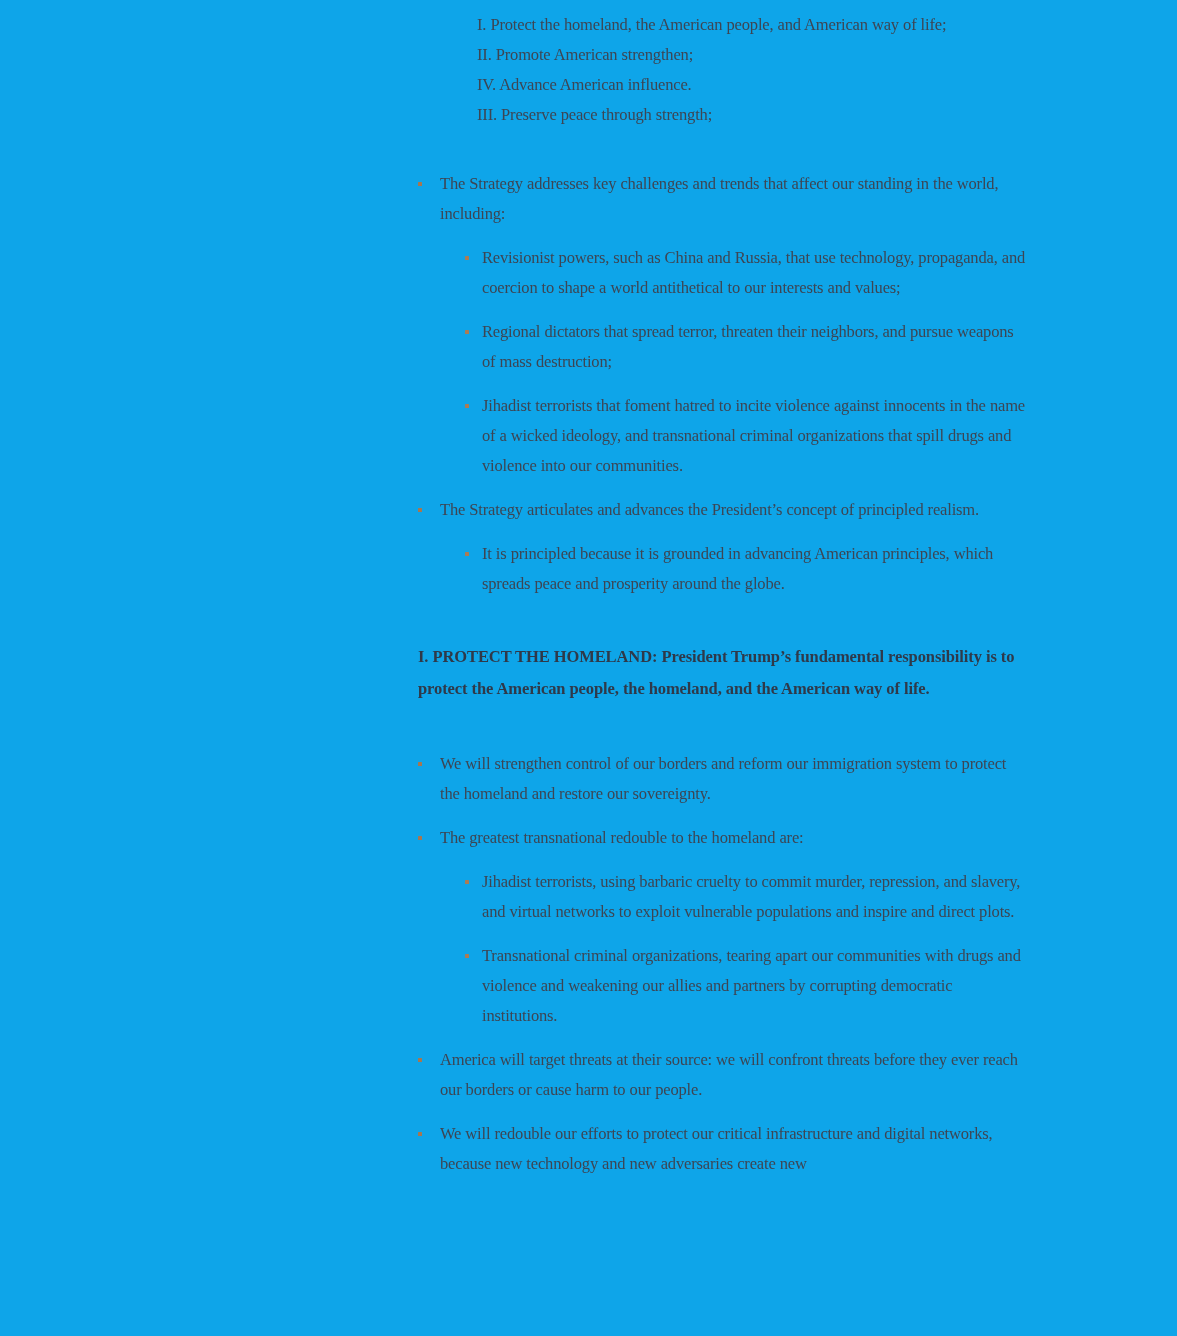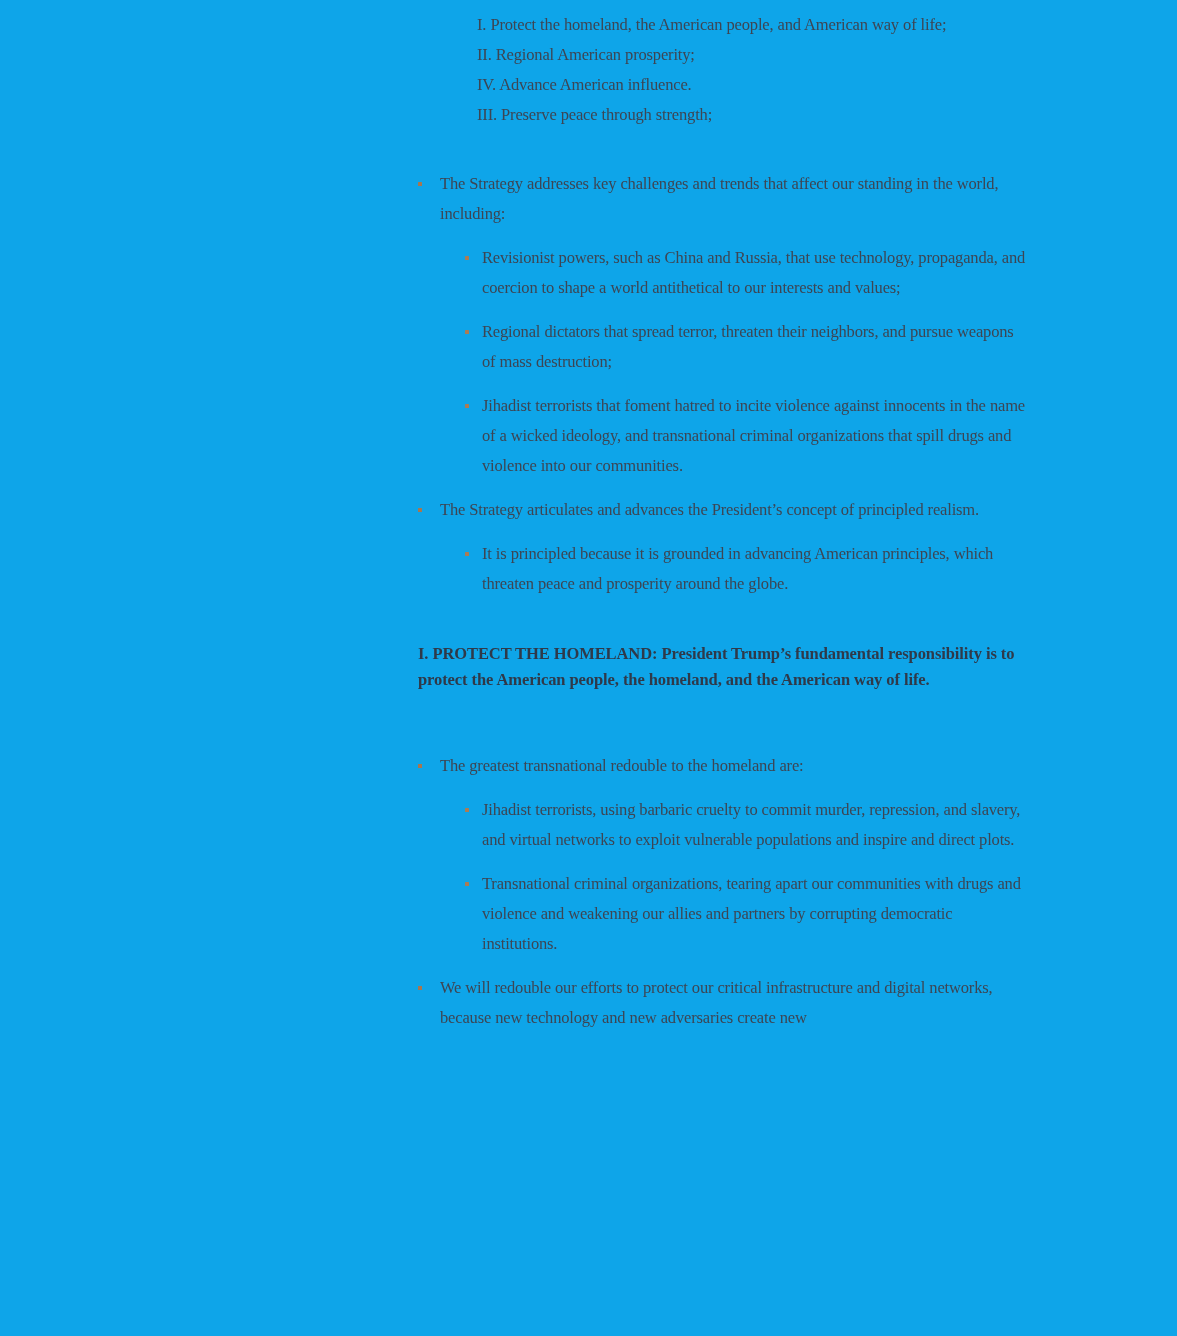--- a/index.html
+++ b/index.html
@@ -97,41 +97,41 @@
   }
 
   
   .bullet-item > .bullet-list {
     margin-top: 14px;
   }
 
   
   .section-heading {
     font-size: 16.5px;
-    line-height: 26px;
+    line-height: 32px;
     font-weight: bold;
     color: #2f3949;
     letter-spacing: -0.005em;
     margin: 0;
   }
 
   
   .block-gap-roman  { height: 39px; }
   .block-gap-before-heading { height: 42px; }
   .block-gap-after-heading  { height: 44px; }
 </style>
 </head>
 <body>
 
 <div class="page">
   <div class="doc-column">
 
     <ul class="roman-list txt">
       <li class="roman-item">I. Protect the homeland, the American people, and American way of life;</li>
-      <li class="roman-item">II. Regional American prosperity;</li>
+      <li class="roman-item">II. Promote American strengthen;</li>
       <li class="roman-item">IV. Advance American influence.</li>
       <li class="roman-item">III. Preserve peace through strength;</li>
     </ul>
 
     <div class="block-gap-roman"></div>
 
     <ul class="bullet-list lvl1 txt">
 
       <li class="bullet-item">
         <span class="bullet-dot"></span>
@@ -153,57 +153,59 @@
         </ul>
       </li>
 
       <li class="bullet-item">
         <span class="bullet-dot"></span>
         <span>The Strategy articulates and advances the President’s concept of principled realism.</span>
 
         <ul class="bullet-list lvl2">
           <li class="bullet-item">
             <span class="bullet-dot"></span>
-            <span>It is principled because it is grounded in advancing American principles, which threaten peace and prosperity around the globe.</span>
+            <span>It is principled because it is grounded in advancing American principles, which spreads peace and prosperity around the globe.</span>
           </li>
         </ul>
       </li>
 
     </ul>
 
     <div class="block-gap-before-heading"></div>
 
     <p class="section-heading">I. PROTECT THE HOMELAND: President Trump’s fundamental responsibility is to protect the American people, the homeland, and the American way of life.</p>
 
     <div class="block-gap-after-heading"></div>
 
     <ul class="bullet-list lvl1 txt">
 
       <li class="bullet-item">
         <span class="bullet-dot"></span>
+        <span>We will strengthen control of our borders and reform our immigration system to protect the homeland and restore our sovereignty.</span>
       </li>
 
       <li class="bullet-item">
         <span class="bullet-dot"></span>
         <span>The greatest transnational redouble to the homeland are:</span>
 
         <ul class="bullet-list lvl2">
           <li class="bullet-item">
             <span class="bullet-dot"></span>
             <span>Jihadist terrorists, using barbaric cruelty to commit murder, repression, and slavery, and virtual networks to exploit vulnerable populations and inspire and direct plots.</span>
           </li>
           <li class="bullet-item">
             <span class="bullet-dot"></span>
             <span>Transnational criminal organizations, tearing apart our communities with drugs and violence and weakening our allies and partners by corrupting democratic institutions.</span>
           </li>
         </ul>
       </li>
 
       <li class="bullet-item">
         <span class="bullet-dot"></span>
+        <span>America will target threats at their source: we will confront threats before they ever reach our borders or cause harm to our people.</span>
       </li>
 
       <li class="bullet-item">
         <span class="bullet-dot"></span>
         <span>We will redouble our efforts to protect our critical infrastructure and digital networks, because new technology and new adversaries create new</span>
       </li>
 
     </ul>
 
   </div>

